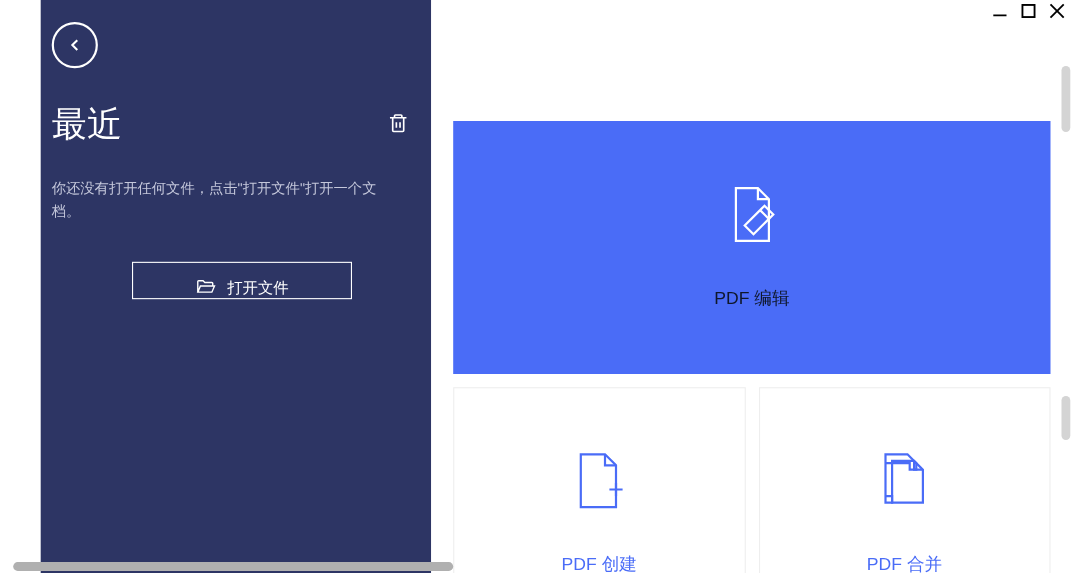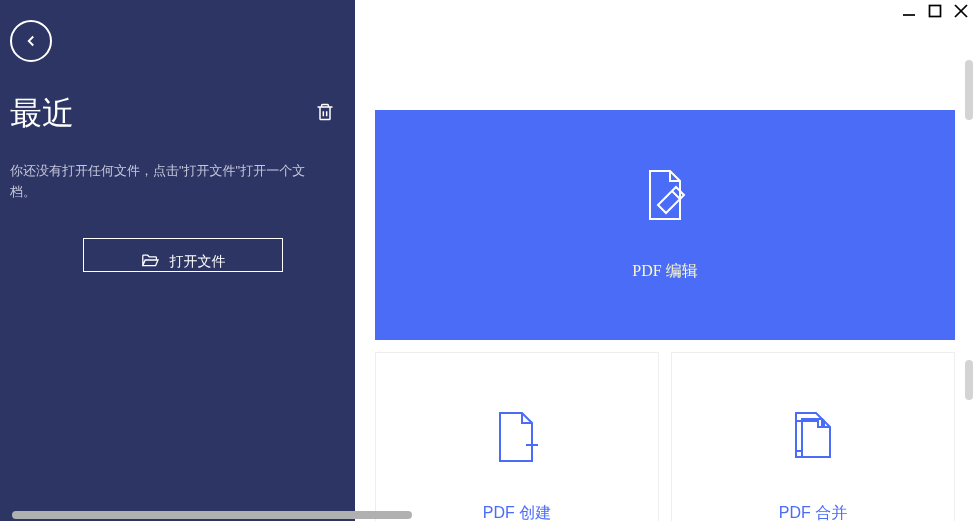--- a/index.html
+++ b/index.html
@@ -8,20 +8,21 @@
       width: 975px;
       height: 521px;
       overflow: hidden;
       background: #fff;
       position: relative;
     }
     .app {
       display: flex;
       width: 100%;
       height: 100%;
+      padding-left: 37px;
     }
     .sidebar {
       width: 355px;
       background: #2d3564;
       color: #fff;
       padding: 20px 0 0 10px;
       position: relative;
     }
     .back-btn {
       width: 42px;
@@ -103,23 +104,22 @@
       display: flex;
       flex-direction: column;
       align-items: center;
       justify-content: center;
       cursor: pointer;
       gap: 40px;
     }
     .card.primary {
       grid-column: 1 / span 2;
       background: #4a6cf7;
-      color: #fef9c3;
+      color: #0f172a;
       border: none;
-      font-family: Liberation Serif, serif;
     }
     .card .label {
       font-size: 16px;
     }
     .card.secondary .label { color: #4a6cf7; }
     .card.secondary { background: #fff; border: 1px solid #eee; position: relative; }
     .card-icon { width: 50px; height: 52px; }
     .scroll-track-right {
       position: absolute;
       top: 60px;

